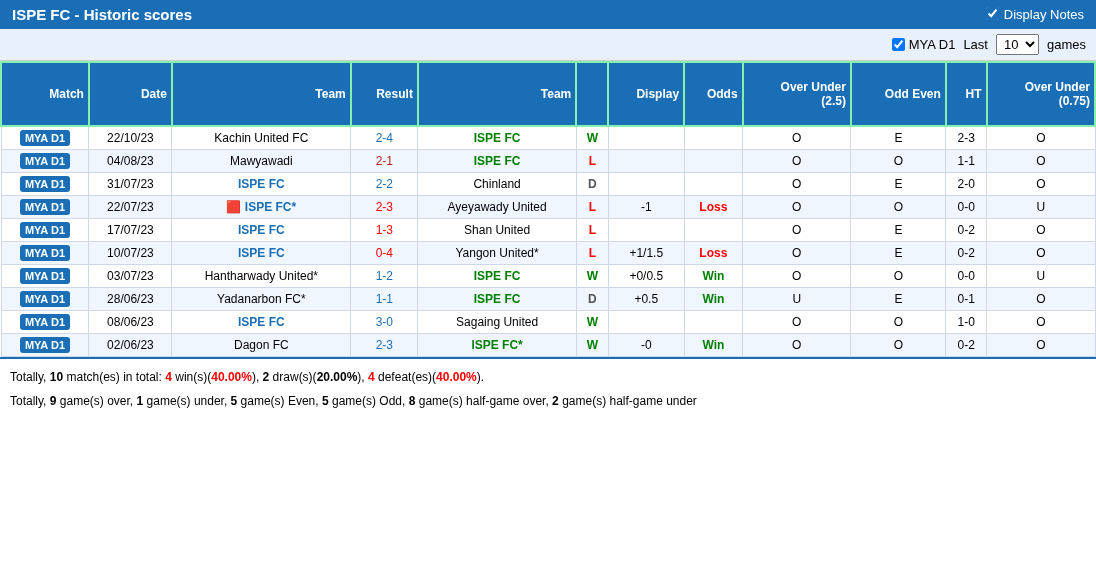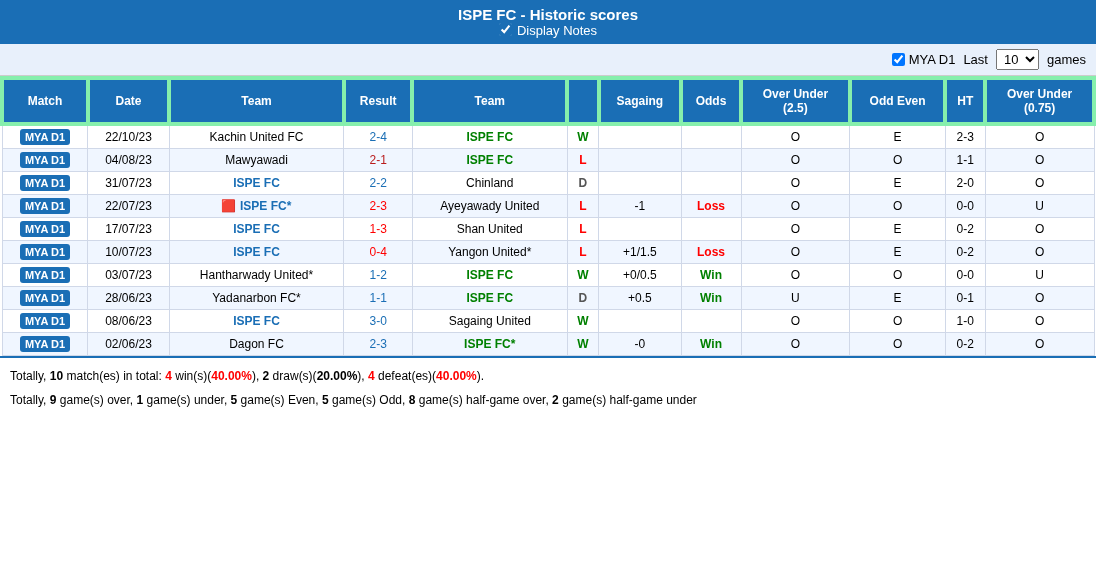--- a/index.html
+++ b/index.html
@@ -6,21 +6,20 @@
     body { font-family: Arial, sans-serif; font-size: 13px; background: #fff; }
     .container { width: 1096px; }
 
     .header {
       background: #1a6eb5;
       color: white;
       padding: 6px 12px;
       display: flex;
       align-items: center;
       justify-content: space-between;
-      flex-direction: column;
     }
     .header-title { font-weight: bold; font-size: 15px; }
     .display-notes { display: flex; align-items: flex-start; gap: 5px; font-size: 13px; }
     .display-notes input[type=checkbox] { accent-color: #1a6eb5; }
 
     .subheader {
       background: #e8f0fb;
       padding: 5px 10px;
       display: flex;
       align-items: center;
@@ -33,24 +32,24 @@
 
     table {
       width: 100%;
       border-collapse: collapse;
     }
     thead tr {
       background: #1a6eb5;
       color: white;
     }
     thead th {
-      padding: 7px 4px;
-      text-align: center;
+      padding: 17px 4px;
+      text-align: right;
       font-size: 12px;
-      border: 4px solid #86efac;
+      border: 2px solid #86efac;
       white-space: nowrap;
     }
     tbody tr:nth-child(even) { background: #f0f6ff; }
     tbody tr:nth-child(odd) { background: #fff; }
     tbody td {
       padding: 4px 5px;
       text-align: center;
       border: 1px solid #d0d8e8;
       font-size: 12px;
       white-space: nowrap;
@@ -114,21 +113,21 @@
 
   <table>
     <thead>
       <tr>
         <th>Match</th>
         <th>Date</th>
         <th>Team</th>
         <th>Result</th>
         <th>Team</th>
         <th></th>
-        <th>Sagaing</th>
+        <th>Display</th>
         <th>Odds</th>
         <th>Over Under<br>(2.5)</th>
         <th>Odd Even</th>
         <th>HT</th>
         <th>Over Under<br>(0.75)</th>
       </tr>
     </thead>
     <tbody id="table-body">
     <tr>
           <td><span class="league-badge">MYA D1</span></td>

